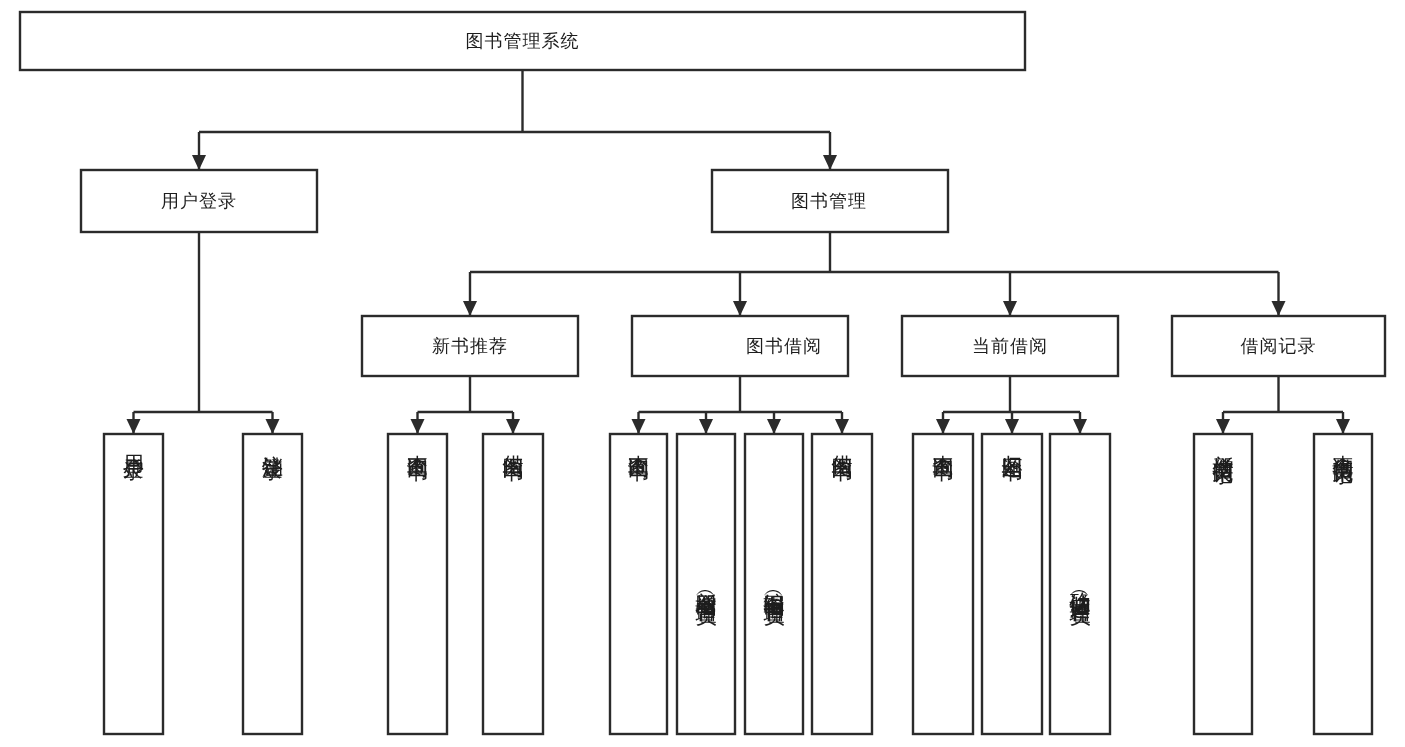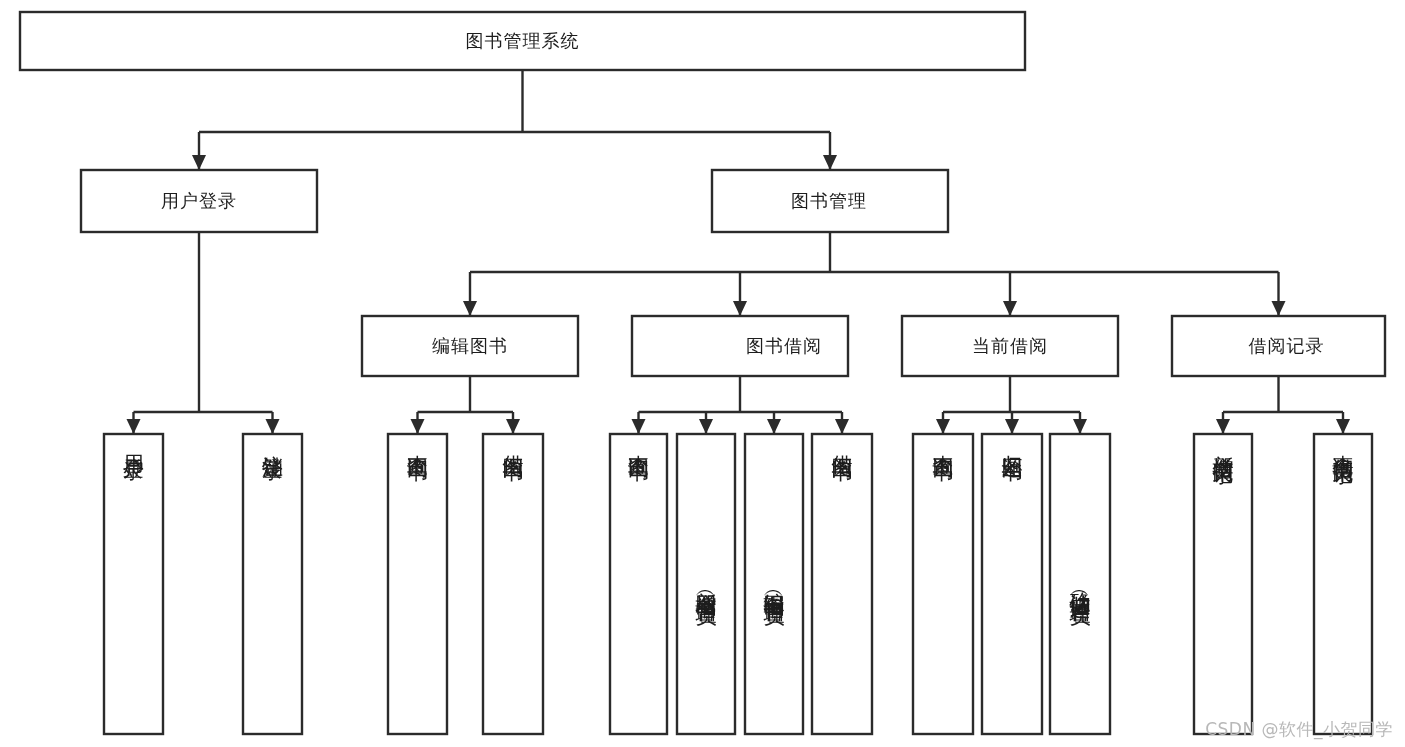--- a/index.html
+++ b/index.html
@@ -169,29 +169,29 @@
       <div class="hlabel-wrap" style="left: 20px; top: 12px; width: 1005px; height: 58px;">
         <span>图书管理系统</span>
       </div>
       <div class="hlabel-wrap" style="left: 81px; top: 170px; width: 236px; height: 62px;">
         <span>用户登录</span>
       </div>
       <div class="hlabel-wrap" style="left: 712px; top: 170px; width: 234px; height: 62px;">
         <span>图书管理</span>
       </div>
       <div class="hlabel-wrap" style="left: 362px; top: 316px; width: 216px; height: 60px;">
-        <span>编辑图书</span>
+        <span>新书推荐</span>
       </div>
       <div class="hlabel-wrap" style="left: 632px; top: 316px; width: 216px; height: 60px; padding-left: 44px;">
         <span>图书借阅</span>
       </div>
       <div class="hlabel-wrap" style="left: 902px; top: 316px; width: 216px; height: 59px;">
         <span>当前借阅</span>
       </div>
-      <div class="hlabel-wrap" style="left: 1172px; top: 316px; width: 213px; height: 60px; padding-left: 8px;">
+      <div class="hlabel-wrap" style="left: 1172px; top: 316px; width: 213px; height: 60px;">
         <span>借阅记录</span>
       </div>
       <div class="vlabel-wrap" style="left: 104px; top: 438px; width: 59px; height: 292px;">
         <span class="vlabel-text">用户登录</span>
       </div>
       <div class="vlabel-wrap" style="left: 243px; top: 438px; width: 59px; height: 292px;">
         <span class="vlabel-text">注销登录</span>
       </div>
       <div class="vlabel-wrap" style="left: 388px; top: 438px; width: 59px; height: 292px;">
         <span class="vlabel-text">查询图书</span>
@@ -220,14 +220,13 @@
       <div class="vlabel-wrap" style="left: 1050px; top: 438px; width: 60px; height: 292px; align-items: center;">
         <span class="vlabel-text">确认归还（管理员）</span>
       </div>
       <div class="vlabel-wrap" style="left: 1194px; top: 438px; width: 58px; height: 292px;">
         <span class="vlabel-text">新增借阅记录</span>
       </div>
       <div class="vlabel-wrap" style="left: 1314px; top: 438px; width: 58px; height: 292px;">
         <span class="vlabel-text">查询借阅记录</span>
       </div>
     </div>
-  <div class="watermark">CSDN @软件_小贺同学</div>
 </div>
 
 </body></html>

